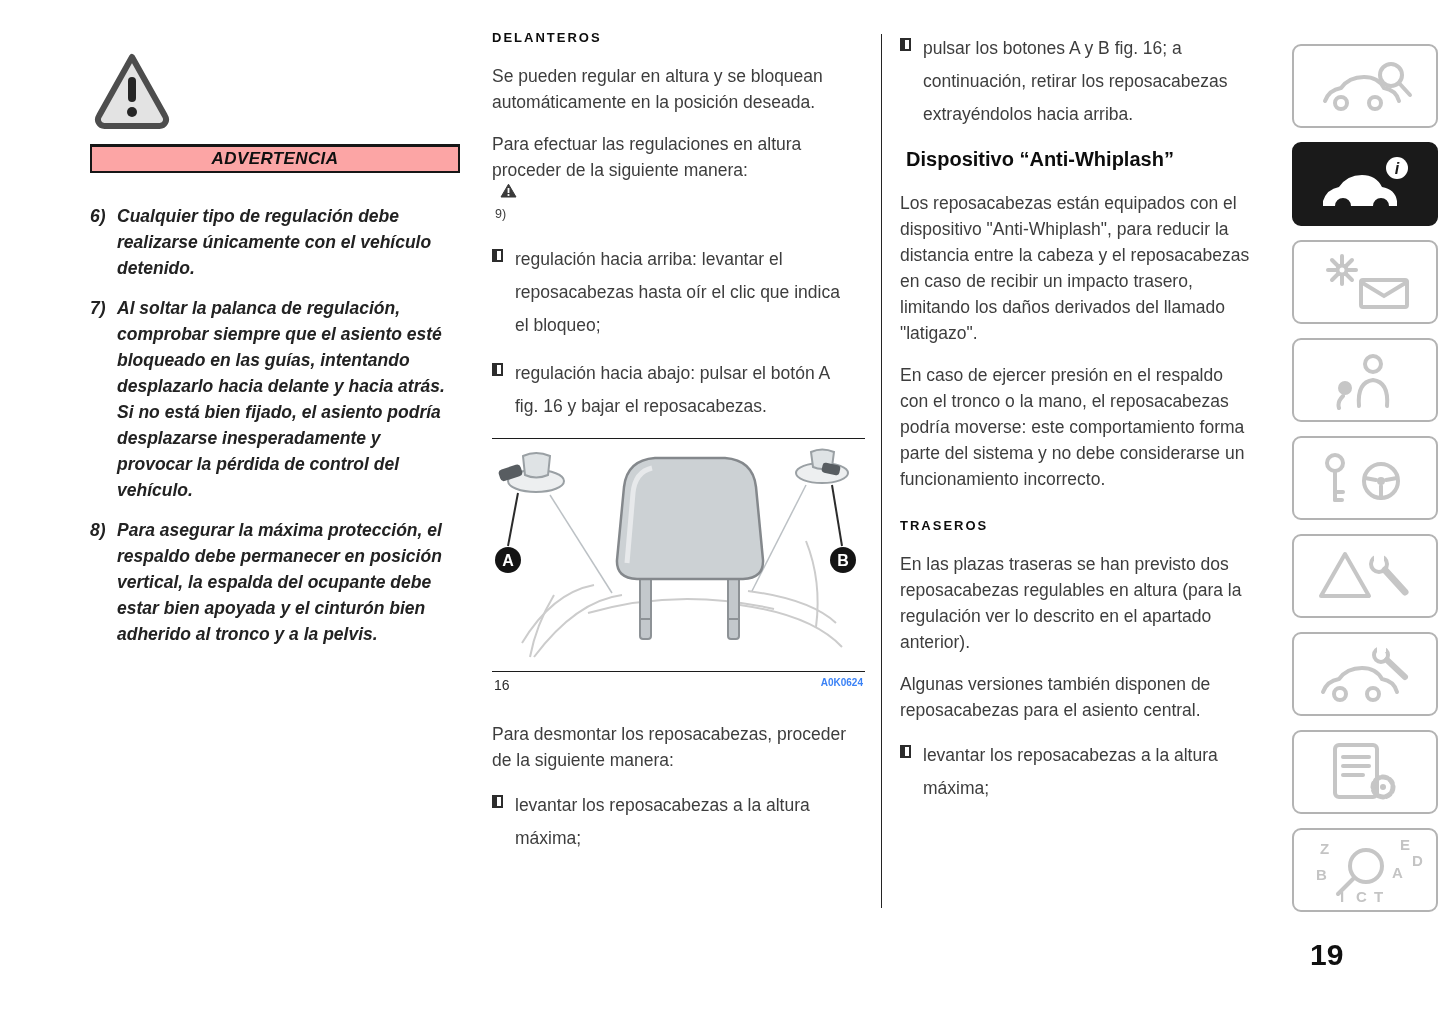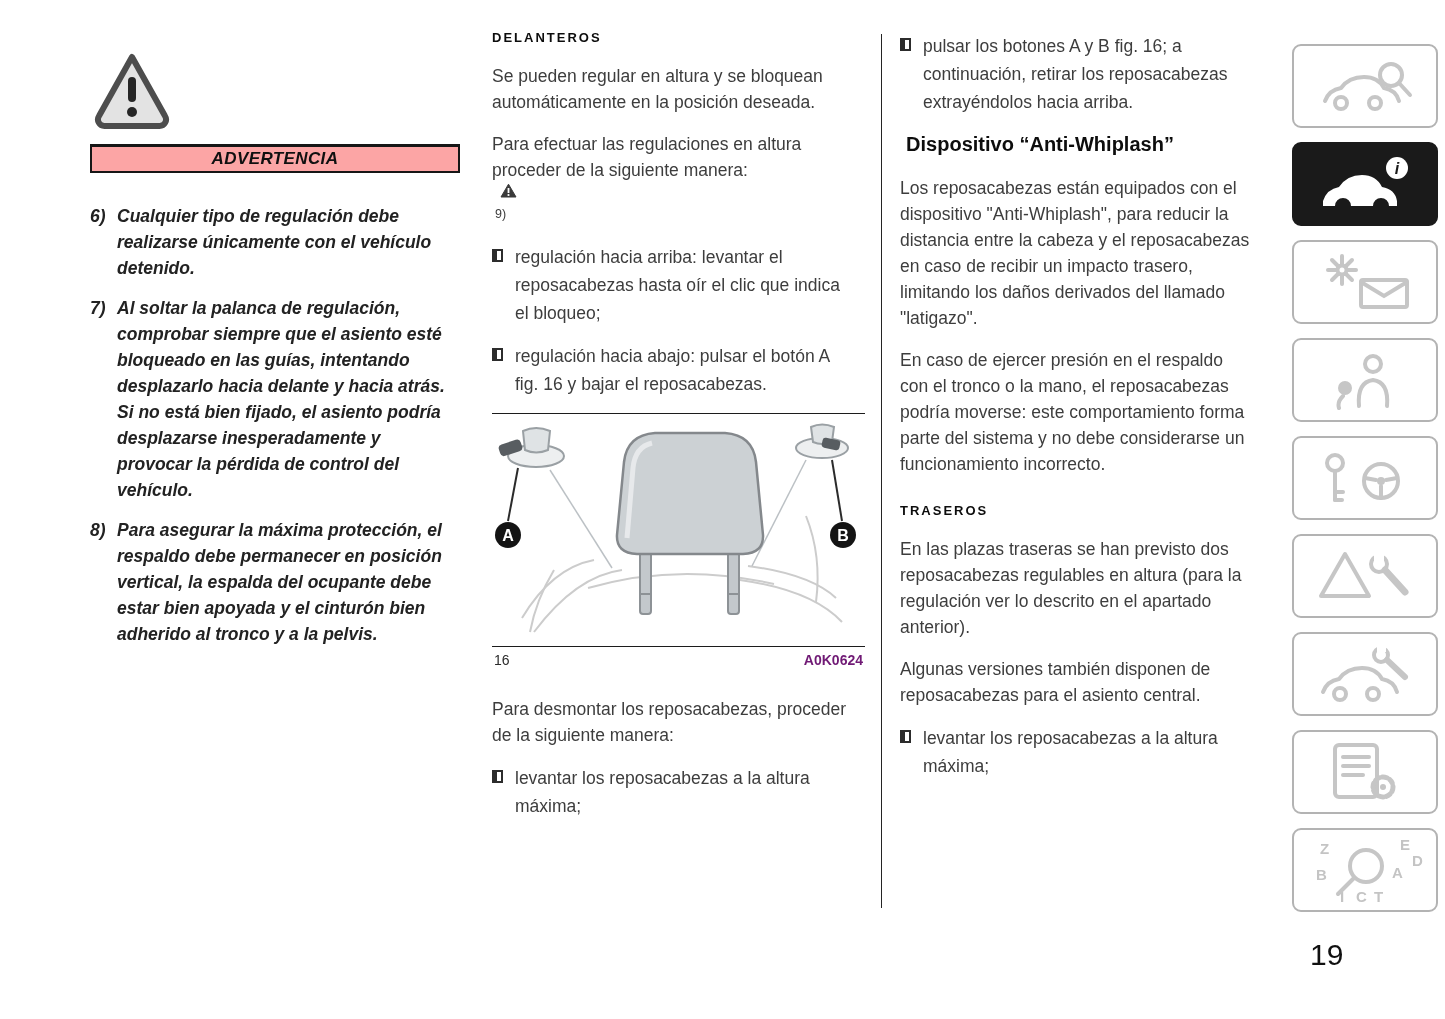--- a/index.html
+++ b/index.html
@@ -27,51 +27,51 @@
   .col-mid { position:absolute; left:492px; top:30px; width:373px; }
   .page-title {
     font-size:26px; font-weight:800; letter-spacing:1px; color:#0d0d0d;
     padding-bottom:9px; border-bottom:4px solid #000; margin-bottom:26px;
   }
   .h2 {
     font-size:13px; font-weight:800; letter-spacing:2px; color:#0d0d0d;
     margin-bottom:18px;
   }
   .p { font-size:17.5px; line-height:26px; margin-bottom:16px; max-width:356px; }
-  .bullet { position:relative; padding-left:23px; margin-bottom:15px; font-size:17.5px; line-height:28px; max-width:356px; }
+  .bullet { position:relative; padding-left:23px; margin-bottom:15px; font-size:17.5px; line-height:33px; max-width:356px; }
   .bmark {
     position:absolute; left:0; top:6px; width:11px; height:13px;
     border:2px solid #2c2c2c; border-left-width:5px; background:#fff;
   }
   .ref-small { font-size:12.5px; color:#3d3d3d; margin-left:3px; }
   .inline-warn { vertical-align:-2px; margin-left:8px; }
 
   .figure { border-top:1px solid #1c1c1c; margin-top:8px; margin-bottom:28px; }
   .fig-art { display:block; margin:4px 0 2px 0; }
   .fig-divider { height:1px; background:#1c1c1c; }
   .fig-caption { display:flex; justify-content:space-between; align-items:flex-start; padding:5px 2px 0 2px; }
   .fig-num { font-size:14px; color:#2b2b2b; }
-  .fig-code { font-size:14px; font-weight:bold; color:#701a75; }
+  .fig-code { font-size:10px; font-weight:bold; color:#3b82f6; }
 
   
   .col-right { position:absolute; left:900px; top:32px; width:356px; }
   .h2-mixed { font-size:20px; line-height:26px; font-weight:800; color:#0d0d0d; max-width:280px; margin:10px 0 18px 0;text-align:center; }
 
   .divider-v { position:absolute; left:881px; top:34px; width:1px; height:874px; background:#242424; }
 
   
   .sidebar { position:absolute; left:1292px; top:44px; width:146px; display:flex; flex-direction:column; gap:14px; }
   .tab {
     height:84px; border:2px solid #b3b3b3; border-radius:9px; background:#fff;
     display:flex; align-items:center; justify-content:center; position:relative;
   }
   .tab.active { background:#1a1a1a; border-color:#1a1a1a; }
   .idx-letter { position:absolute; font-size:15px; font-weight:bold; color:#c4c4c4; }
 
-  .page-num { position:absolute; left:1310px; top:938px; font-size:30px; font-weight:normal; color:#101010; }
+  .page-num { position:absolute; left:1310px; top:938px; font-size:30px; font-weight:bold; color:#101010; }
 
   svg { display:block; }
 </style>
 </head>
 <body>
 
 <div class="col-left">
   <svg class="big-triangle" width="76" height="84" viewBox="0 0 76 84">
     <path d="M38 7 L71 66 a6.5 6.5 0 0 1 -5.5 10 L10.5 76 a6.5 6.5 0 0 1 -5.5 -10 Z" fill="#e3e3e3" stroke="#4d4d4d" stroke-width="6" stroke-linejoin="round"></path>
     <rect x="34" y="27" width="8" height="25" rx="4" fill="#262626"></rect>

